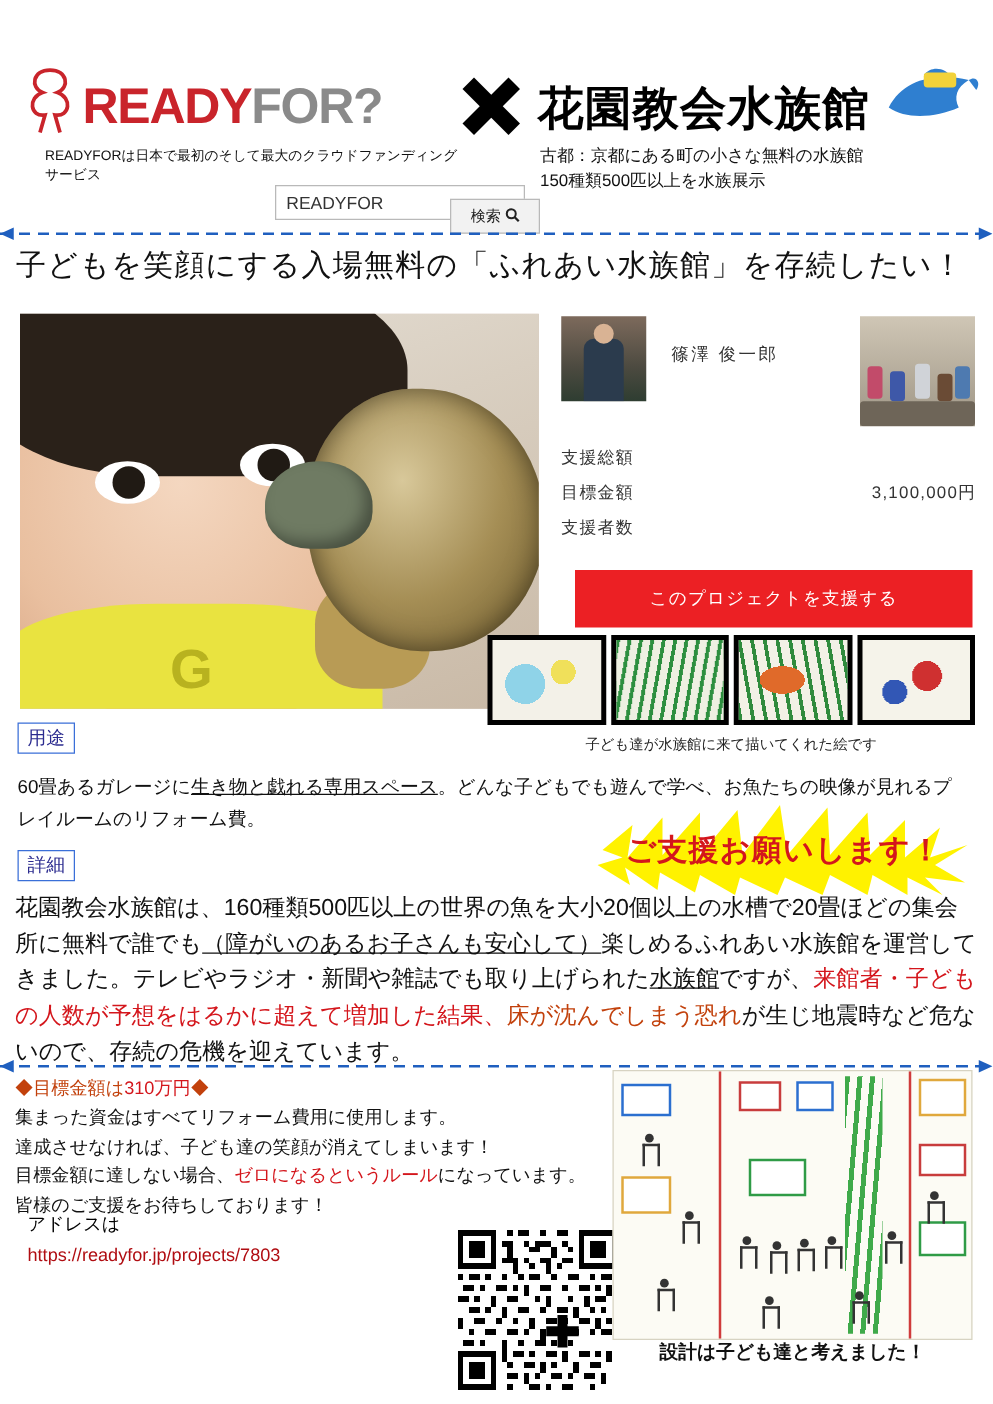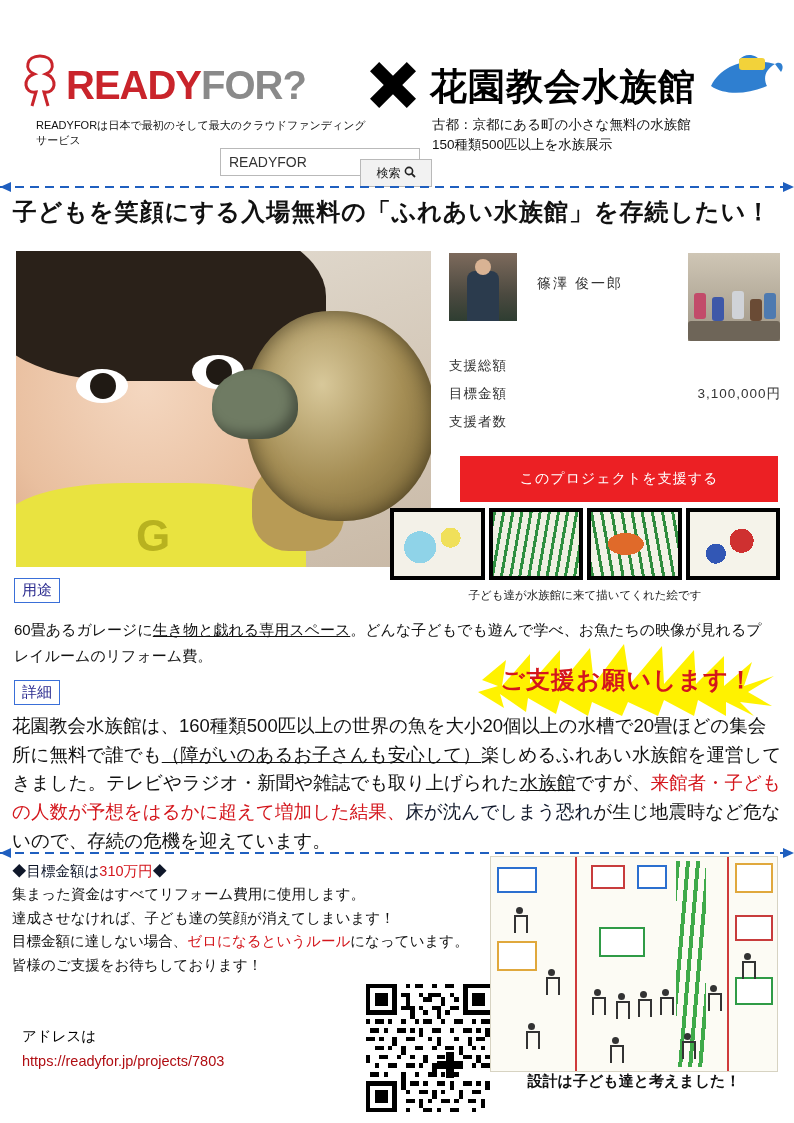--- a/index.html
+++ b/index.html
@@ -77,21 +77,21 @@
   .arrowline:before {
     content:""; position:absolute; left:0; top:-4px;
     border-right:11px solid #1f5fbf;
     border-top:5px solid transparent;
     border-bottom:5px solid transparent;
   }
 
   
   .maintitle {
     position:absolute; left:0; top:196px; width:784px;
-    text-align:center; font-size:24px; font-weight:bold;
+    text-align:center; font-size:24px; font-weight:normal;
     color:#111; letter-spacing:1px;
   }
 
   
   .hero {
     position:absolute; left:16px; top:251px; width:415px; height:316px;
     overflow:hidden; background:#cdbfae;
   }
   .hero-sky { position:absolute; inset:0; background:linear-gradient(160deg,#e6e0d6 0%,#d9cfc1 40%,#c9b9a6 100%); }
   .boy-face {
@@ -182,30 +182,30 @@
   .burst-text {
     position:absolute; left:0; top:24px; width:310px; text-align:center;
     font-size:24px; font-weight:bold; color:#d4161c; letter-spacing:1px;
   }
 
   .para-detail {
     position:absolute; left:12px; top:712px; width:770px;
     font-size:18.5px; line-height:1.55; color:#111;
   }
   .red { color:#d4161c; }
-  .blue { color:#0f172a; }
+  .blue { color:#c2410c; }
 
   .arrowline2 { top:852px; }
 
   .goal-block {
     position:absolute; left:12px; top:860px; width:470px;
     font-size:14.5px; line-height:1.62; color:#111;
   }
 
-  .addr-block { position:absolute; left:22px; top:1024px; font-size:14.5px; line-height:1.7; }
+  .addr-block { position:absolute; left:22px; top:968px; font-size:14.5px; line-height:1.7; }
   .addr-url { color:#b00d12; }
 
   
   .drawing {
     position:absolute; left:490px; top:856px; width:288px; height:216px;
     background:#fcfbf4; border:1px solid #d7d3c2; overflow:hidden;
   }
   .drawing .grass { position:absolute; left:185px; top:4px; width:30px; height:206px;
     background:repeating-linear-gradient(95deg,#3faa4a 0 4px,transparent 4px 10px); }
   .drawing .vline { position:absolute; top:0; bottom:0; width:2px; background:#cf3b3b; }

